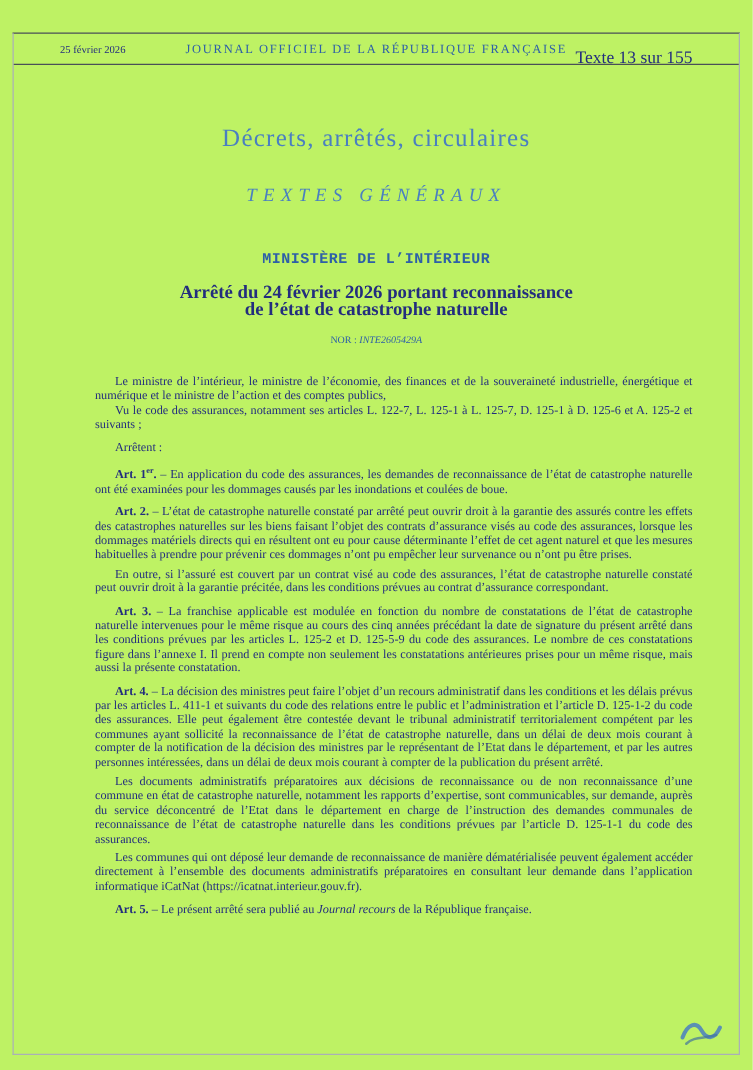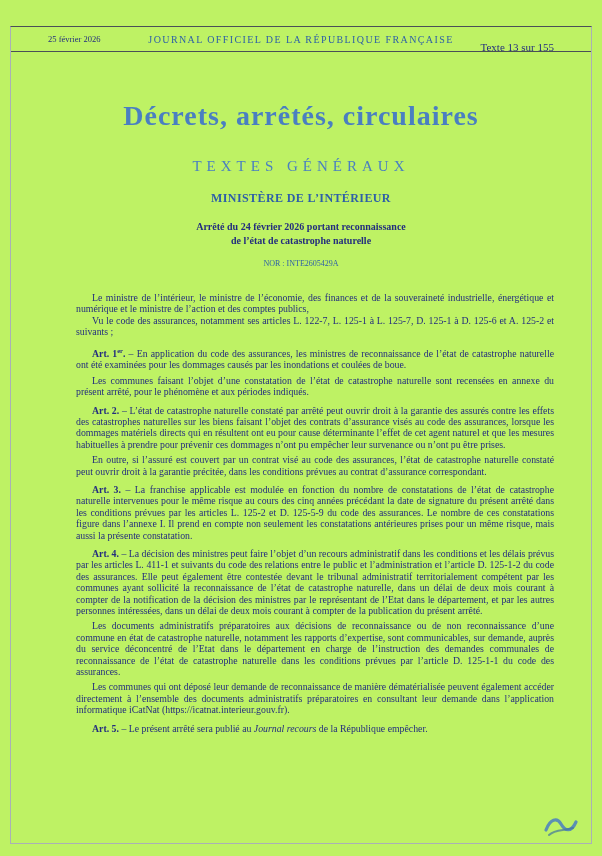--- a/index.html
+++ b/index.html
@@ -11,44 +11,44 @@
   }
   .frame {
     position:absolute; left:10px; right:10px; top:26px; bottom:12px;
     border:1px solid #aab0b6; border-top:1px solid #4a4f57;
   }
   .jo-header {
     position:relative; display:flex; align-items:center;
     height:25px; border-bottom:1px solid #4a4f57; padding:0 37px;
   }
   .h-date { font-size:8.5px; color:#232d7e; z-index:2; }
-  .h-ref  { font-size:11px; color:#232d7e; margin-left:auto; z-index:2;margin-top:16px; }
+  .h-ref  { font-size:14px; color:#232d7e; margin-left:auto; z-index:2;margin-top:16px; }
   .h-title {
     position:absolute; left:0; right:0; text-align:center;
     font-size:10px; font-weight:normal; letter-spacing:1.4px; color:#2d5fa8;
   }
   .content { padding:0 37px; }
   .big-title {
-    margin-top:48px; text-align:center; font-weight:bold;
-    font-size:28px; letter-spacing:1px; color:#4a7fc1;
+    margin-top:48px; text-align:center; font-weight:normal;
+    font-size:20px; letter-spacing:1px; color:#4a7fc1;
   }
   .general-title {
     margin-top:26px; text-align:center; font-weight:normal;
-    font-size:15px; letter-spacing:5px; color:#4a7fc1;
+    font-size:15px; letter-spacing:5px; color:#4a7fc1;font-style:italic;
   }
   .ministry {
-    margin-top:16px; text-align:center; font-weight:bold;
-    font-size:12px; letter-spacing:0.4px; color:#2d5fa8;
+    margin-top:34px; text-align:center; font-weight:bold;
+    font-size:12px; letter-spacing:0.4px; color:#2d5fa8;font-family:Liberation Mono, monospace;
   }
   .decree-title {
     margin-top:14px; text-align:center; font-weight:bold;
-    font-size:10px; line-height:13.5px; color:#232d7e;
+    font-size:15px; line-height:13.5px; color:#232d7e;
   }
   .nor { margin-top:12px; text-align:center; font-size:8px; color:#2d5fa8; }
-  .nor .nor-value { }
+  .nor .nor-value { font-style:italic; }
   .body-text {
     margin-top:24px; color:#232d7e; font-size:9.8px; line-height:11.4px;
     text-align:justify;
   }
   .para { text-indent:16px;margin-left:28px; }
   .g-s { margin-top:4px; }
   .g-m { margin-top:7px; }
   .art { font-weight:bold; }
   .art-sup { font-weight:bold; font-size:6.5px; }
   .ital { font-style:italic; }
@@ -76,34 +76,34 @@
         <div>de l’état de catastrophe naturelle</div>
       </div>
 
       <div class="nor">
         <span>NOR : </span><span class="nor-value">INTE2605429A</span>
       </div>
 
       <section class="body-text">
         <p class="para"><span>Le ministre de l’intérieur, le ministre de l’économie, des finances et de la souveraineté industrielle, énergétique et numérique et le ministre de l’action et des comptes publics,</span></p>
         <p class="para"><span>Vu le code des assurances, notamment ses articles L. 122-7, L. 125-1 à L. 125-7, D. 125-1 à D. 125-6 et A. 125-2 et suivants ;</span></p>
+        <p class="para g-m"><span>Arrêtent :</span></p>
 
-        <p class="para g-m"><b class="art">Art. 1</b><sup class="art-sup">er</sup><b class="art">.</b><span> – En application du code des assurances, les ministres de reconnaissance de l’état de catastrophe naturelle ont été examinées pour les dommages causés par les inondations et coulées de boue.</span></p>
-        <p class="para g-s"><span>Les communes faisant l’objet d’une constatation de l’état de catastrophe naturelle sont recensées en annexe du présent arrêté, pour le phénomène et aux périodes indiqués.</span></p>
+        <p class="para g-m"><b class="art">Art. 1</b><sup class="art-sup">er</sup><b class="art">.</b><span> – En application du code des assurances, les demandes de reconnaissance de l’état de catastrophe naturelle ont été examinées pour les dommages causés par les inondations et coulées de boue.</span></p>
 
         <p class="para g-m"><b class="art">Art. 2.</b><span> – L’état de catastrophe naturelle constaté par arrêté peut ouvrir droit à la garantie des assurés contre les effets des catastrophes naturelles sur les biens faisant l’objet des contrats d’assurance visés au code des assurances, lorsque les dommages matériels directs qui en résultent ont eu pour cause déterminante l’effet de cet agent naturel et que les mesures habituelles à prendre pour prévenir ces dommages n’ont pu empêcher leur survenance ou n’ont pu être prises.</span></p>
         <p class="para g-s"><span>En outre, si l’assuré est couvert par un contrat visé au code des assurances, l’état de catastrophe naturelle constaté peut ouvrir droit à la garantie précitée, dans les conditions prévues au contrat d’assurance correspondant.</span></p>
 
         <p class="para g-m"><b class="art">Art. 3.</b><span> – La franchise applicable est modulée en fonction du nombre de constatations de l’état de catastrophe naturelle intervenues pour le même risque au cours des cinq années précédant la date de signature du présent arrêté dans les conditions prévues par les articles L. 125-2 et D. 125-5-9 du code des assurances. Le nombre de ces constatations figure dans l’annexe I. Il prend en compte non seulement les constatations antérieures prises pour un même risque, mais aussi la présente constatation.</span></p>
 
         <p class="para g-m"><b class="art">Art. 4.</b><span> – La décision des ministres peut faire l’objet d’un recours administratif dans les conditions et les délais prévus par les articles L. 411-1 et suivants du code des relations entre le public et l’administration et l’article D. 125-1-2 du code des assurances. Elle peut également être contestée devant le tribunal administratif territorialement compétent par les communes ayant sollicité la reconnaissance de l’état de catastrophe naturelle, dans un délai de deux mois courant à compter de la notification de la décision des ministres par le représentant de l’Etat dans le département, et par les autres personnes intéressées, dans un délai de deux mois courant à compter de la publication du présent arrêté.</span></p>
         <p class="para g-s"><span>Les documents administratifs préparatoires aux décisions de reconnaissance ou de non reconnaissance d’une commune en état de catastrophe naturelle, notamment les rapports d’expertise, sont communicables, sur demande, auprès du service déconcentré de l’Etat dans le département en charge de l’instruction des demandes communales de reconnaissance de l’état de catastrophe naturelle dans les conditions prévues par l’article D. 125-1-1 du code des assurances.</span></p>
         <p class="para g-s"><span>Les communes qui ont déposé leur demande de reconnaissance de manière dématérialisée peuvent également accéder directement à l’ensemble des documents administratifs préparatoires en consultant leur demande dans l’application informatique iCatNat (https://icatnat.interieur.gouv.fr).</span></p>
 
-        <p class="para g-m"><b class="art">Art. 5.</b><span> – Le présent arrêté sera publié au </span><span class="ital">Journal recours</span><span> de la République empêcher.</span></p>
+        <p class="para g-m"><b class="art">Art. 5.</b><span> – Le présent arrêté sera publié au </span><span class="ital">Journal recours</span><span> de la République française.</span></p>
       </section>
     </main>
   </div>
 
   <svg class="stamp" width="38" height="30" viewBox="0 0 38 30" aria-hidden="true">
     <path d="M4 20 C8 9, 15 7, 19 14 S29 23, 34 12" stroke="#4a7fc1" stroke-width="3.2" fill="none" stroke-linecap="round"></path>
     <path d="M7 25 C13 19, 21 21, 31 18" stroke="#2d5fa8" stroke-width="2" fill="none" stroke-linecap="round" opacity="0.7"></path>
   </svg>
 </div>
 

